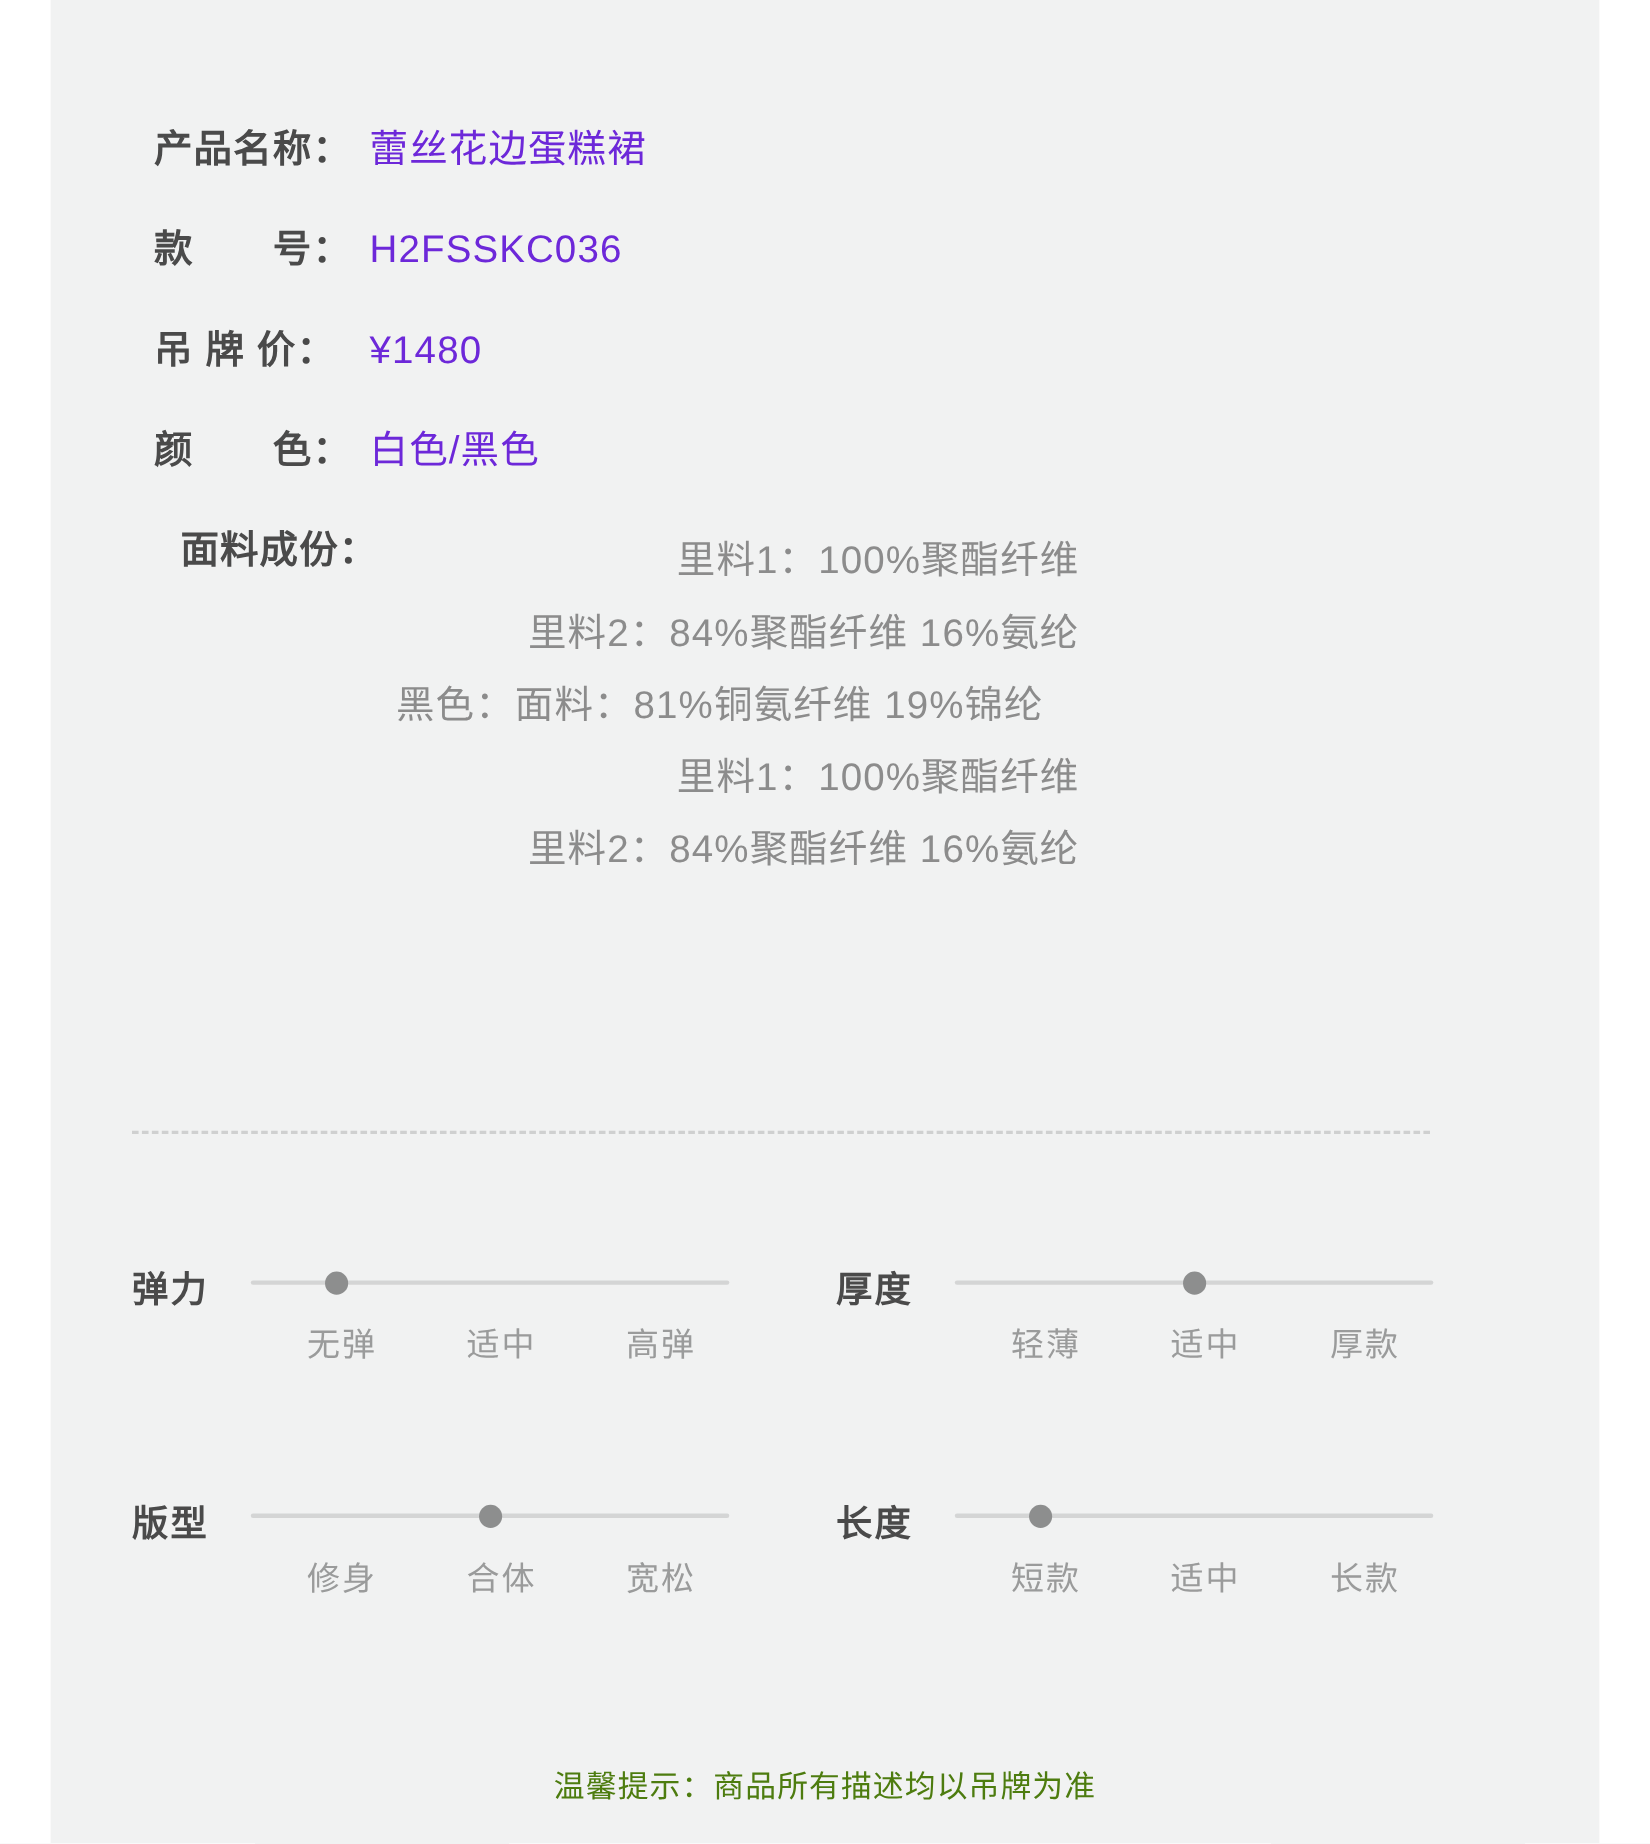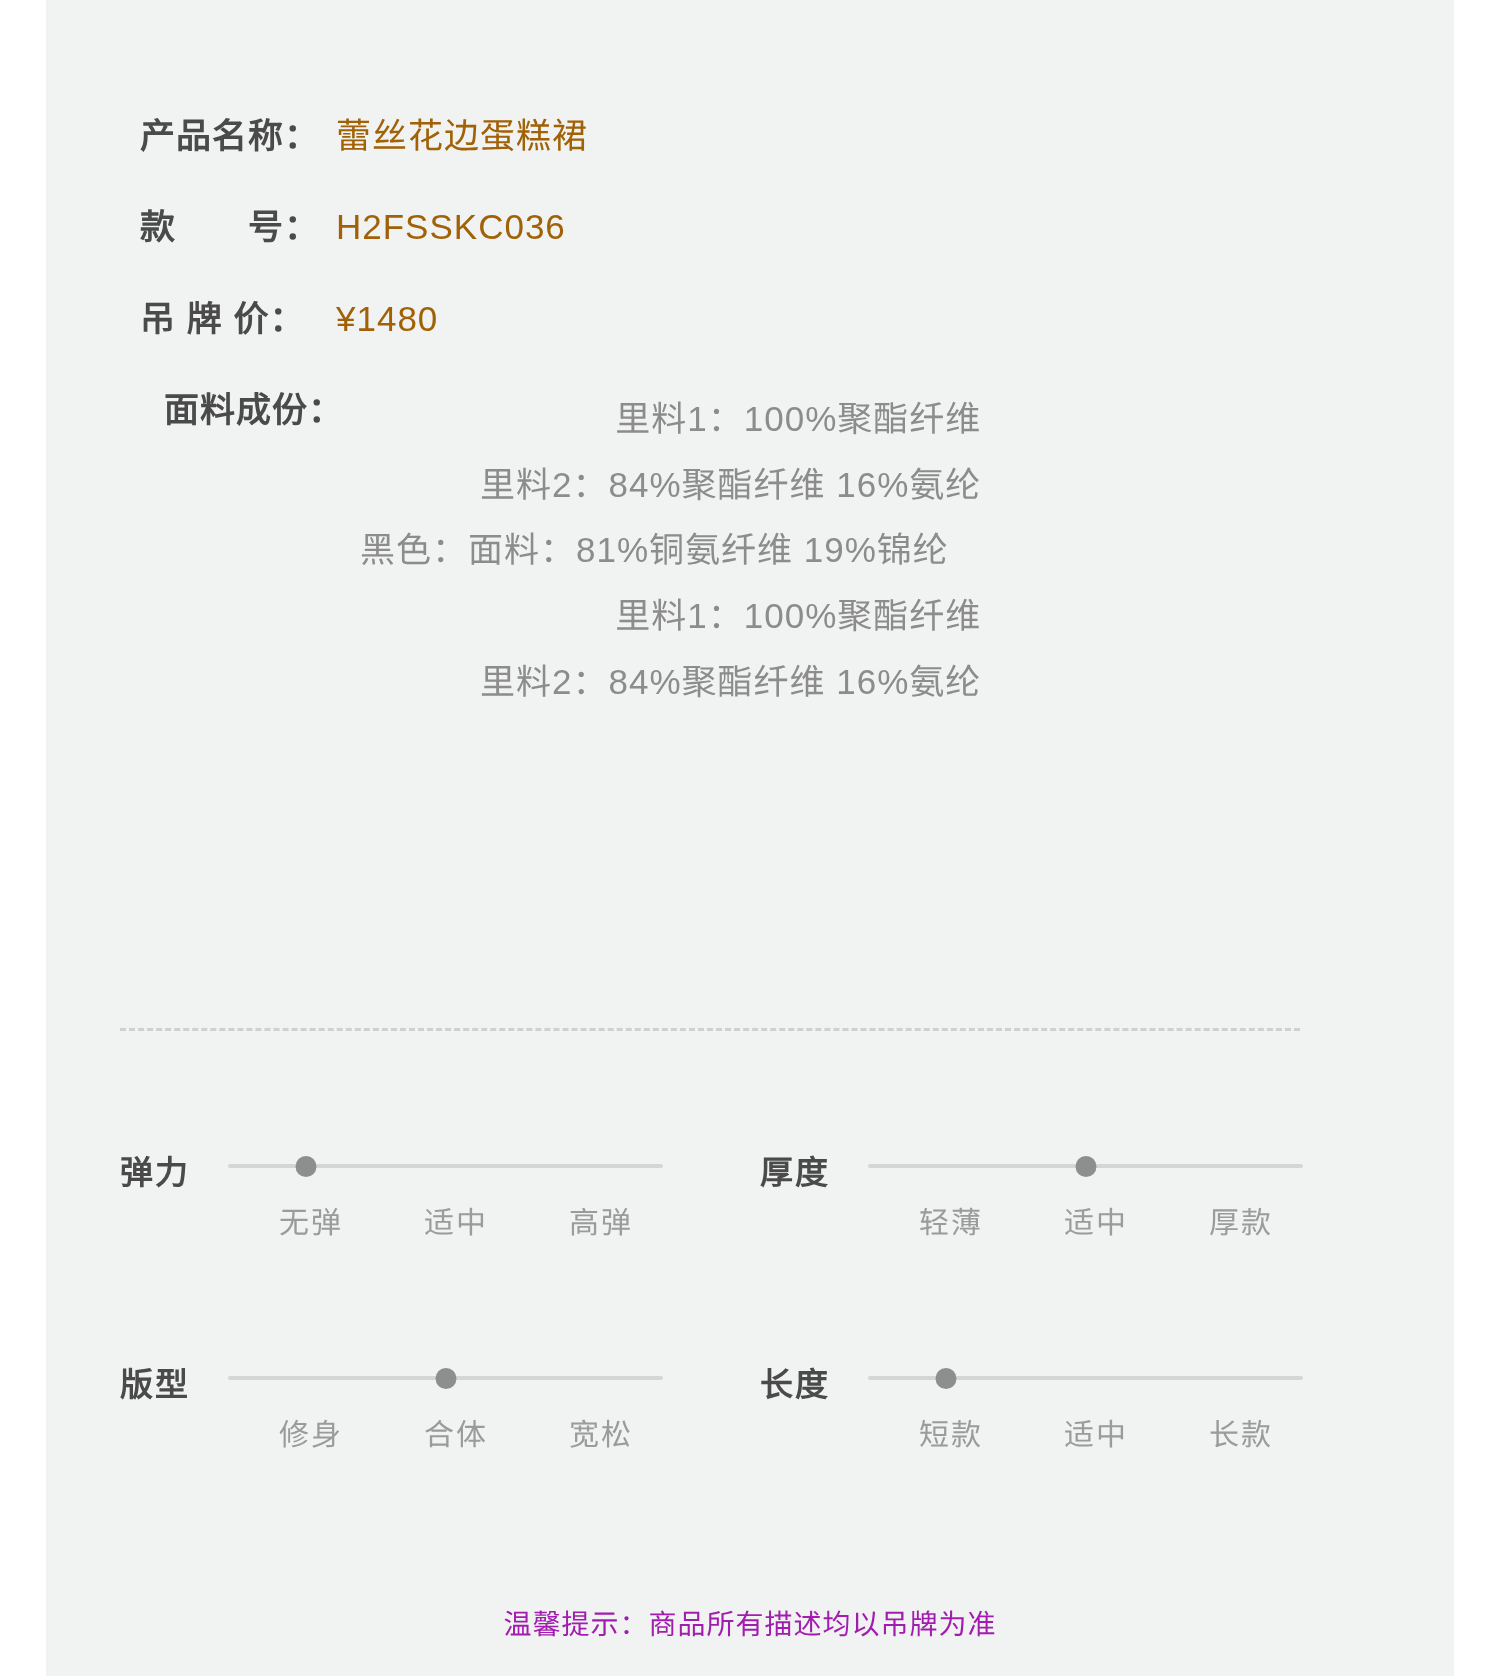--- a/index.html
+++ b/index.html
@@ -48,21 +48,21 @@
     width: 196px;
     font-size: 35px;
     font-weight: bold;
     color: #4a4a4a;
     letter-spacing: 1px;
     line-height: 1.35;
     white-space: pre;
   }
   .spec-value {
     font-size: 35px;
-    color: #a16207;
+    color: #6d28d9;
     line-height: 1.35;
     letter-spacing: 1px;
   }
   .fabric-row {
     margin-bottom: 0;
     margin-left: 24px;
   }
   .fabric-lines {
     display: block;
   }
@@ -158,21 +158,21 @@
   .tick.t2 { width: 145px; margin-right: -30px; }
 
   
   .footer-note {
     position: absolute;
     left: 0;
     right: 0;
     bottom: 34px;
     text-align: center;
     font-size: 28px;
-    color: #a21caf;
+    color: #4d7c0f;
     letter-spacing: 1px;
   }
 </style>
 </head>
 <body>
 
 <div class="page">
 
   <div class="side-band left"></div>
   <div class="side-band right"></div>
@@ -187,20 +187,24 @@
     <div class="spec-row">
       <div class="spec-label">款　　号：</div>
       <div class="spec-value">H2FSSKC036</div>
     </div>
 
     <div class="spec-row">
       <div class="spec-label">吊 牌 价：</div>
       <div class="spec-value">¥1480</div>
     </div>
 
+    <div class="spec-row">
+      <div class="spec-label">颜　　色：</div>
+      <div class="spec-value">白色/黑色</div>
+    </div>
 
     <div class="spec-row fabric-row">
       <div class="spec-label">面料成份：</div>
       <div class="fabric-lines">
         <div class="fabric-line indent">里料1：100%聚酯纤维</div>
         <div class="fabric-line indent">里料2：84%聚酯纤维 16%氨纶</div>
         <div class="fabric-line">黑色：面料：81%铜氨纤维 19%锦纶</div>
         <div class="fabric-line indent">里料1：100%聚酯纤维</div>
         <div class="fabric-line indent">里料2：84%聚酯纤维 16%氨纶</div>
       </div>

